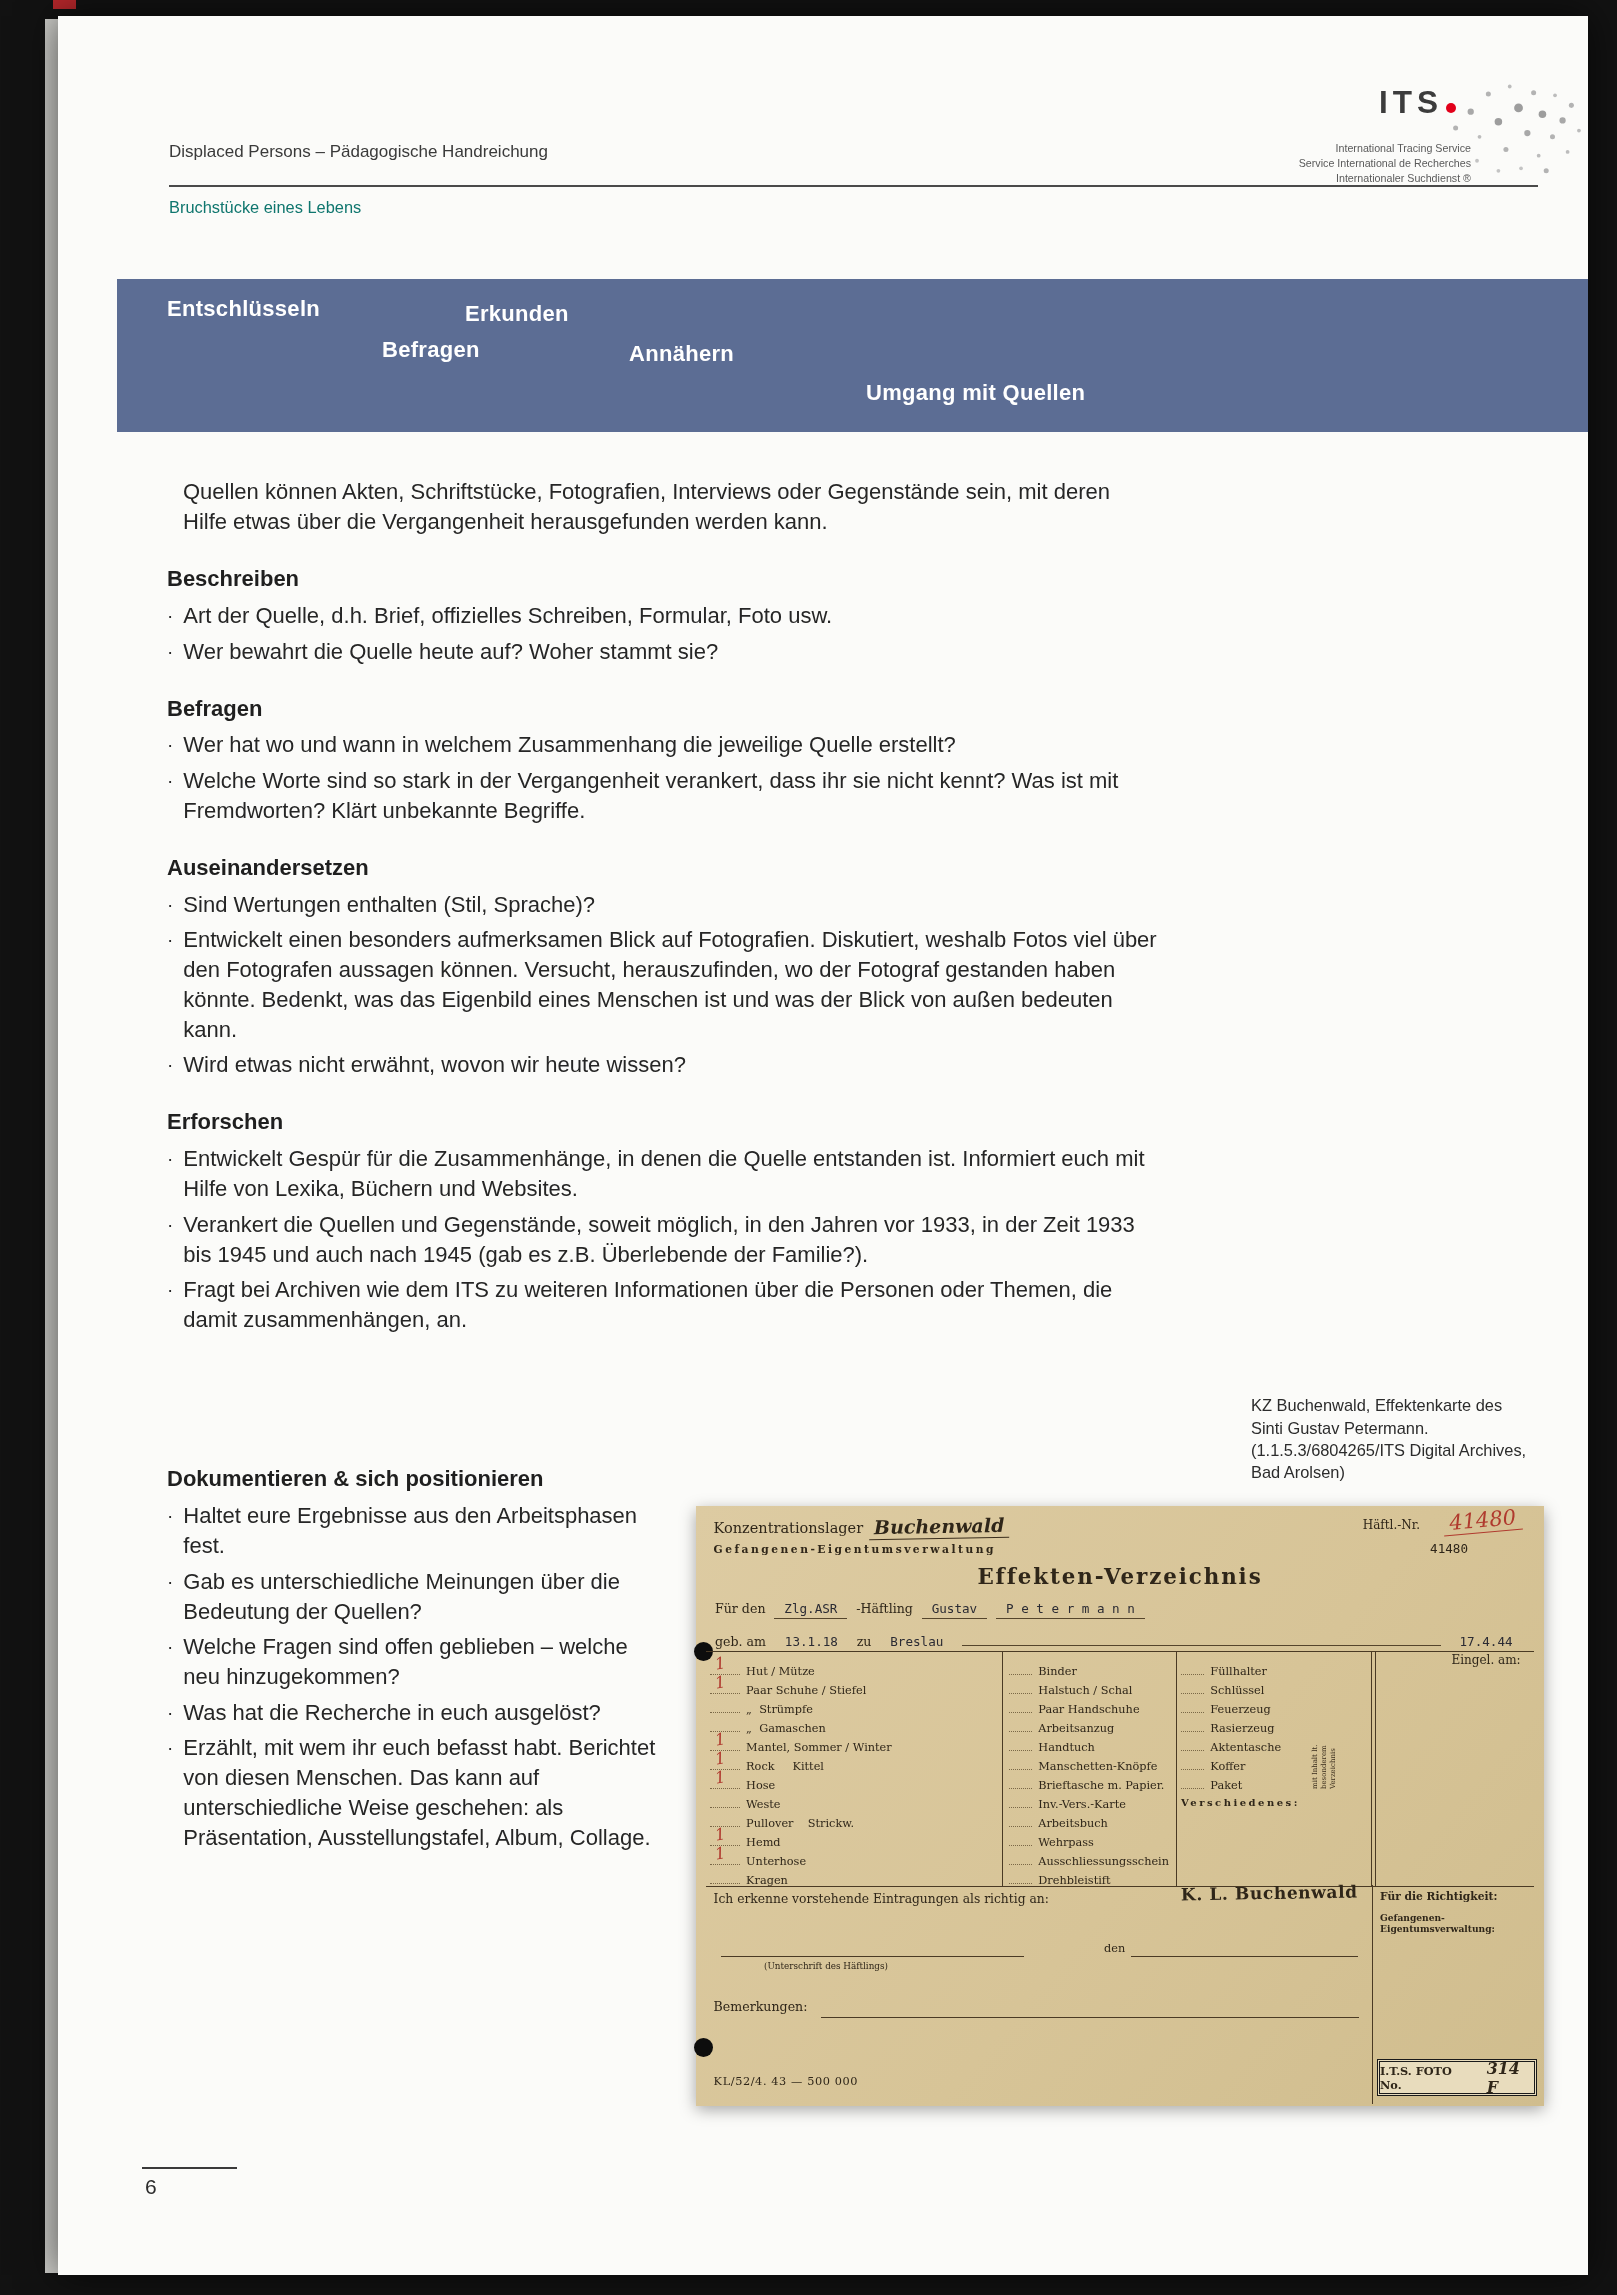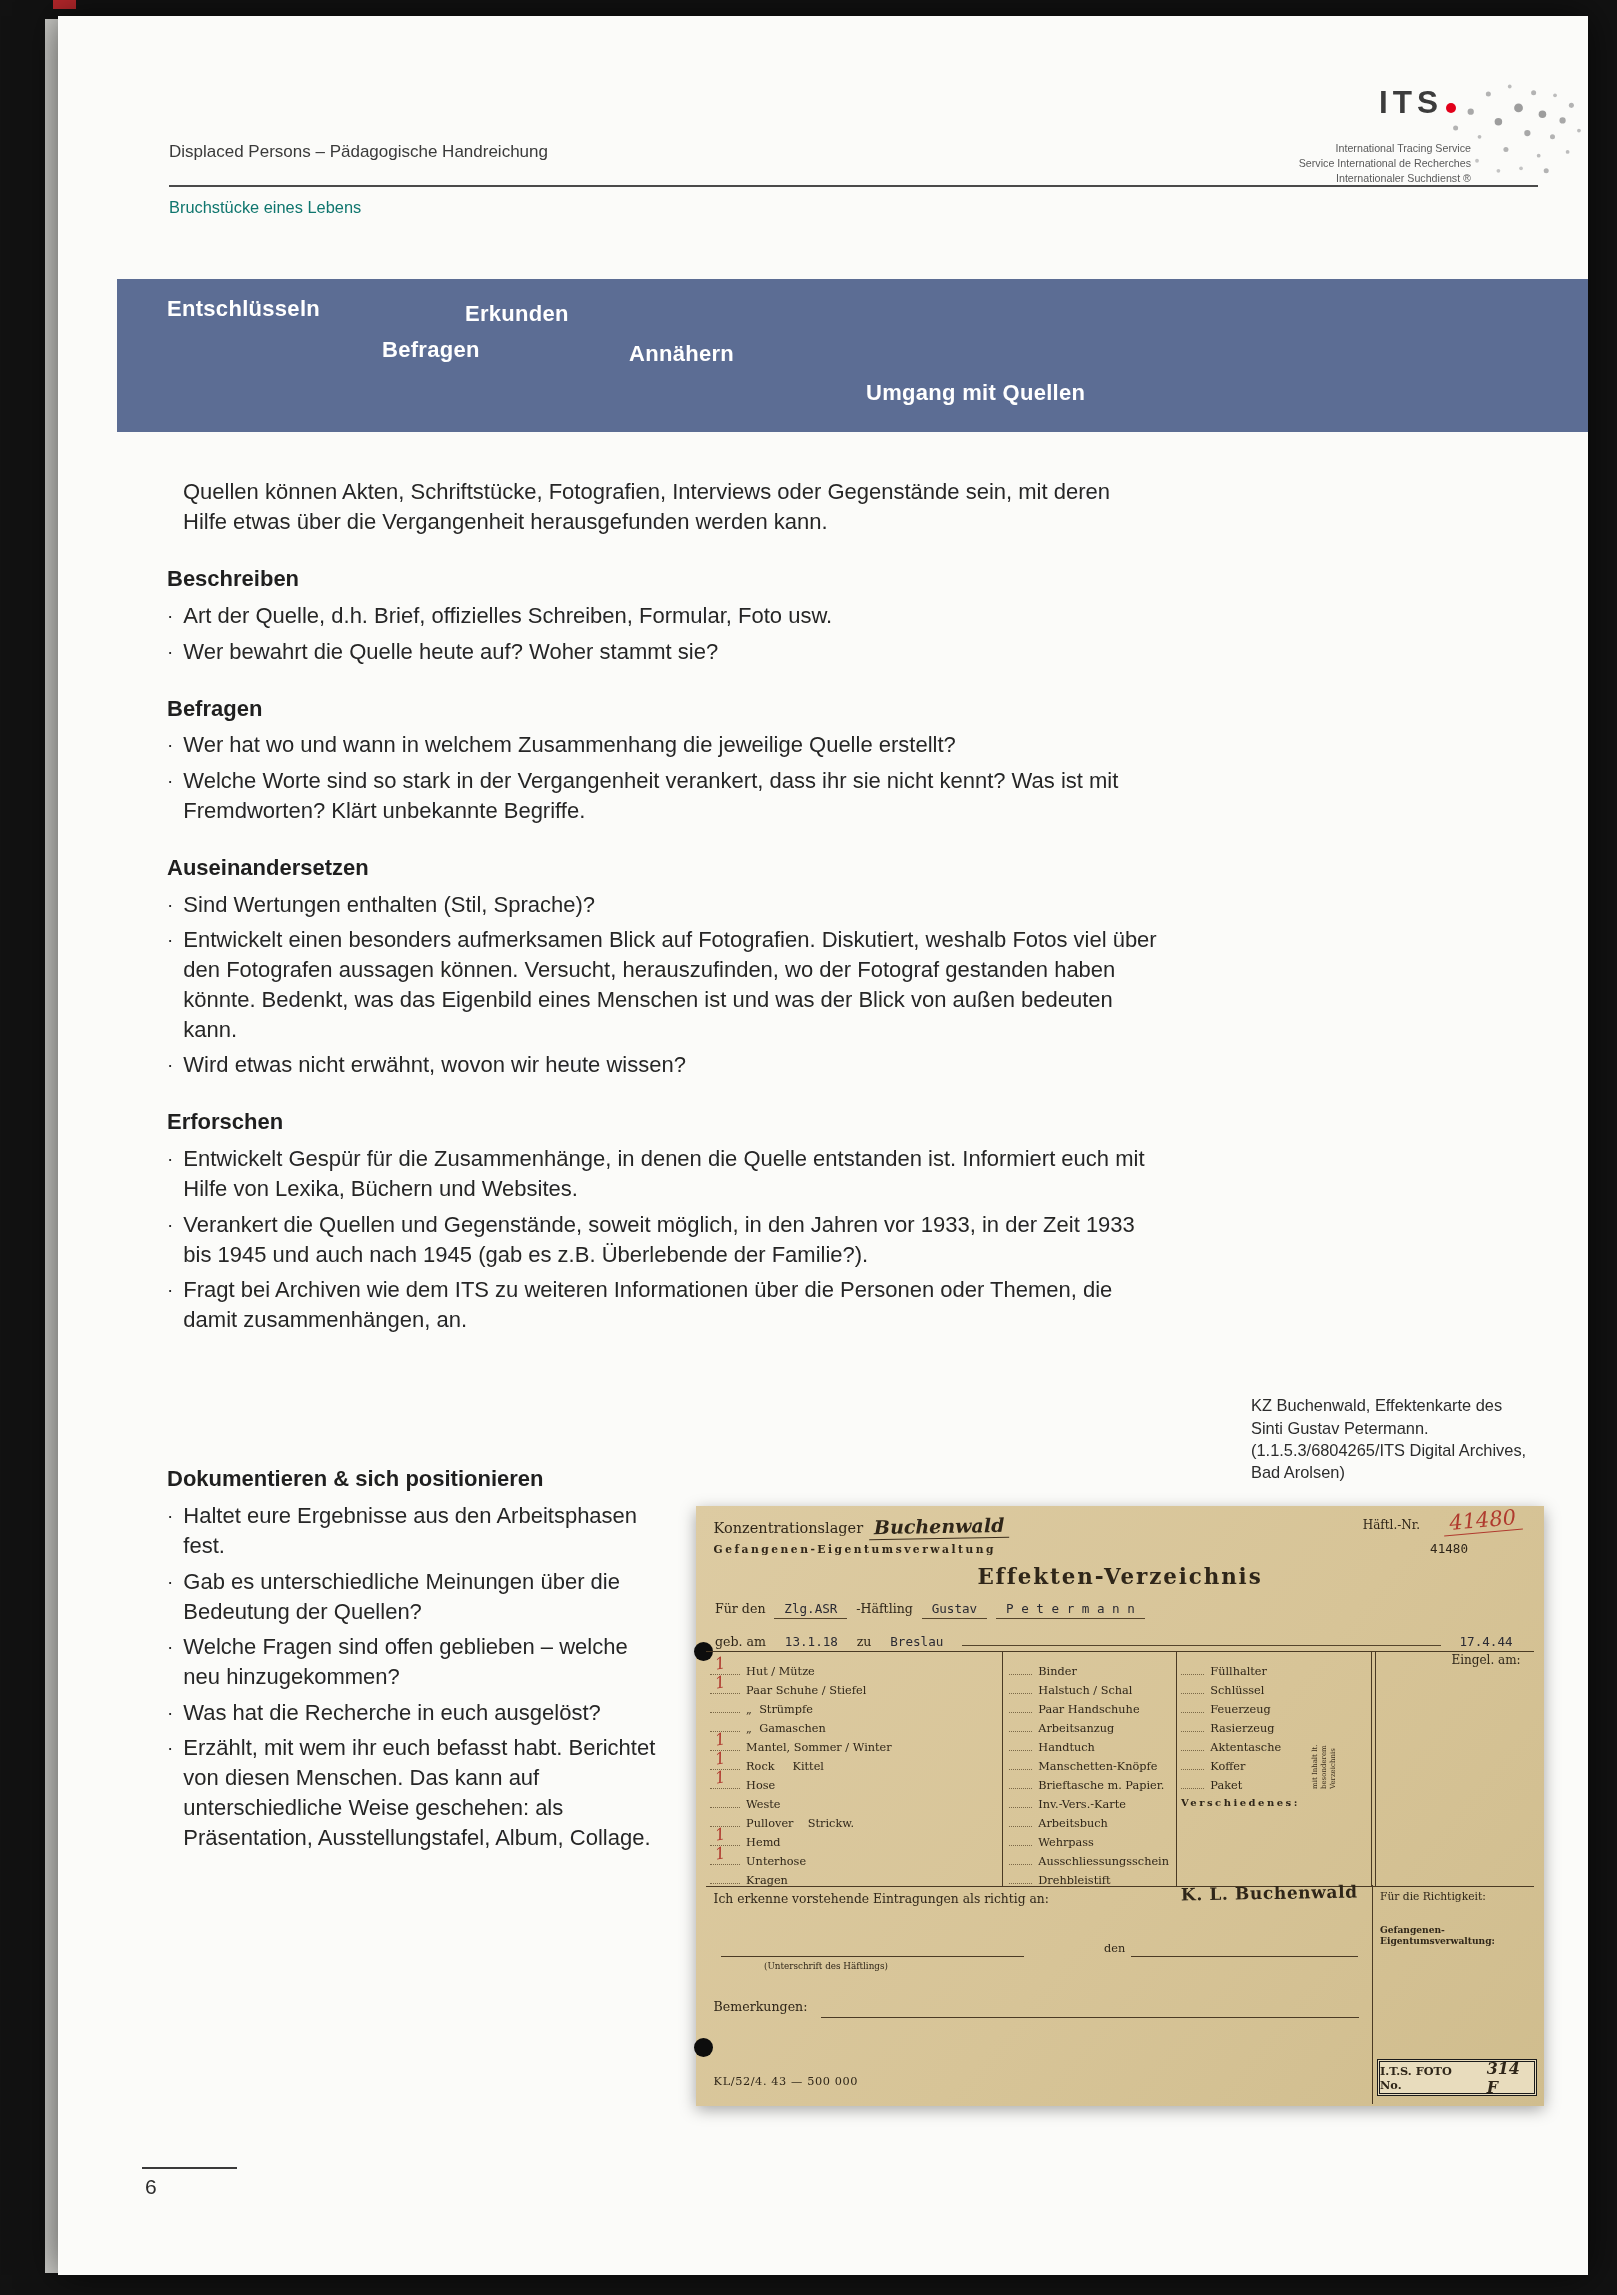--- a/index.html
+++ b/index.html
@@ -82,22 +82,22 @@
   .wert-title{margin-top:6.3px;font-weight:bold;letter-spacing:1.9px;font-size:10px;}
   .val{font-size:7.9px;line-height:1.18;margin-top:5.7px;border-bottom:0.6px dotted #7a6847;padding-bottom:2.5px;}
   .vnote{position:absolute;left:615px;top:200px;height:83px;writing-mode:vertical-rl;
          transform:rotate(180deg);font-size:7px;line-height:1.25;color:#3a2d1c;}
 
   .c-confirm{position:absolute;left:17.6px;top:386px;font-size:12.3px;}
   .c-klstamp{position:absolute;left:485px;top:377px;font-size:17px;font-weight:bold;
              letter-spacing:0.6px;transform:rotate(-1deg);}
   .c-vsep{position:absolute;left:676px;top:379px;height:219px;border-left:0.9px solid #4a3a24;}
   .c-right{position:absolute;left:684px;top:384px;width:155px;}
-  .c-right .r1{font-size:10.7px;font-weight:normal;}
-  .c-right .r2{font-size:9.1px;font-weight:bold;margin-top:21px;}
+  .c-right .r1{font-size:10.7px;font-weight:bold;}
+  .c-right .r2{font-size:9.1px;font-weight:bold;margin-top:9px;}
   .sigline{position:absolute;left:25px;top:450px;width:303px;border-bottom:0.9px solid #4a3a24;}
   .siglabel{position:absolute;left:68px;top:455px;font-size:8.8px;}
   .denlbl{position:absolute;left:408px;top:436px;font-size:11.3px;}
   .denline{position:absolute;left:435px;top:450px;width:227px;border-bottom:0.9px solid #4a3a24;}
   .remlbl{position:absolute;left:17.6px;top:493px;font-size:12.6px;}
   .remline{position:absolute;left:125px;top:511px;width:538px;border-bottom:0.9px solid #4a3a24;}
   .formno{position:absolute;left:17.6px;top:569px;font-size:11.3px;letter-spacing:0.6px;}
   .fotobox{position:absolute;left:681px;top:553px;width:160px;height:37px;border:3.8px double #1a1a1a;
            background:#e8dcbd;display:flex;align-items:center;justify-content:flex-start;gap:14px;box-sizing:border-box;}
   .fotobox .fl{font-size:11.3px;font-weight:bold;}

